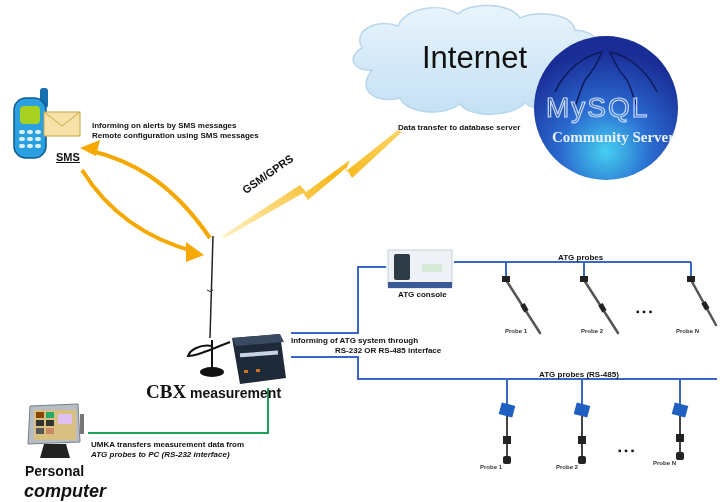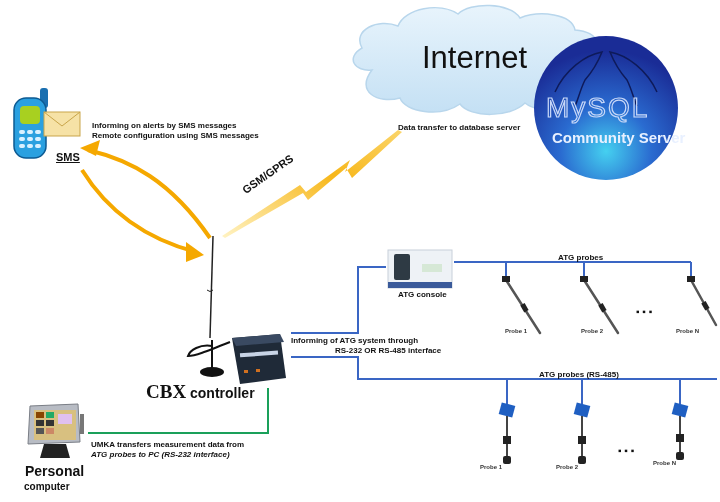--- a/index.html
+++ b/index.html
@@ -153,32 +153,32 @@
     <rect x="36" y="428" width="8" height="6" fill="#555"></rect>
       <rect x="46" y="428" width="8" height="6" fill="#c86"></rect>
     <rect x="80" y="414" width="4" height="20" fill="#777"></rect>
     <polygon points="44,444 66,444 70,458 40,458" fill="#222"></polygon>
   </g>
 </svg>
 
 <div class="lbl" style="left:422px; top:40px; font-size:31px; font-weight:normal; color:#111;text-align:right;">Internet</div>
 
 <div class="lbl" style="left:546px; top:92px; font-size:28px; font-weight:normal; color:transparent; -webkit-text-stroke:1.2px #c8d8f8; letter-spacing:2px;">MySQL</div>
-<div class="lbl" style="left:552px; top:129px; font-family:Liberation Sans, sans-serif; font-size:15px; color:#e8f0ff;">Community Server</div>
+<div class="lbl" style="left:552px; top:129px; font-family:Liberation Serif, serif; font-size:15px; color:#e8f0ff;">Community Server</div>
 
 <div class="lbl small" style="left:398px; top:123px;">Data transfer to database server</div>
 
 <div class="lbl" style="left:240px; top:186px; font-size:11px; transform:rotate(-35deg); transform-origin:left top;">GSM/GPRS</div>
 
 <div class="lbl med" style="left:56px; top:151px;text-decoration:underline;">SMS</div>
 <div class="lbl small" style="left:92px; top:121px;">Informing on alerts by SMS messages</div>
 <div class="lbl small" style="left:92px; top:131px;">Remote configuration using SMS messages</div>
 
 <div class="lbl" style="left:146px; top:381px; font-size:14px;">
-  <span style="font-family:'Liberation Serif', serif; font-size:19px;">CBX</span><span> controller</span>
+  <span style="font-family:'Liberation Serif', serif; font-size:19px;">CBX</span><span> measurement</span>
 </div>
 
 <div class="lbl small" style="left:291px; top:336px;">Informing of ATG system through</div>
 <div class="lbl small" style="left:291px; top:346px;margin-left:44px;">RS-232 OR RS-485 interface</div>
 
 <div class="lbl small" style="left:398px; top:290px;">ATG console</div>
 
 <div class="lbl small" style="left:558px; top:253px;">ATG probes</div>
 <div class="lbl small" style="left:539px; top:370px;">ATG probes (RS-485)</div>
 
@@ -189,13 +189,13 @@
 
 <div class="lbl tiny" style="left:480px; top:464px;">Probe 1</div>
 <div class="lbl tiny" style="left:556px; top:464px;">Probe 2</div>
 <div class="lbl tiny" style="left:653px; top:460px;">Probe N</div>
 <div class="lbl" style="left:618px; top:445px; font-size:10px;">▪ ▪ ▪</div>
 
 <div class="lbl small" style="left:91px; top:440px;">UMKA transfers measurement data from</div>
 <div class="lbl small" style="left:91px; top:450px;font-style:italic;">ATG probes to PC (RS-232 interface)</div>
 
 <div class="lbl" style="left:25px; top:463px; font-size:14px;">Personal</div>
-<div class="lbl" style="left:24px; top:481px; font-size:10px;">computer</div>
+<div class="lbl" style="left:24px; top:481px; font-size:18px;font-style:italic;">computer</div>
 
 </body></html>

